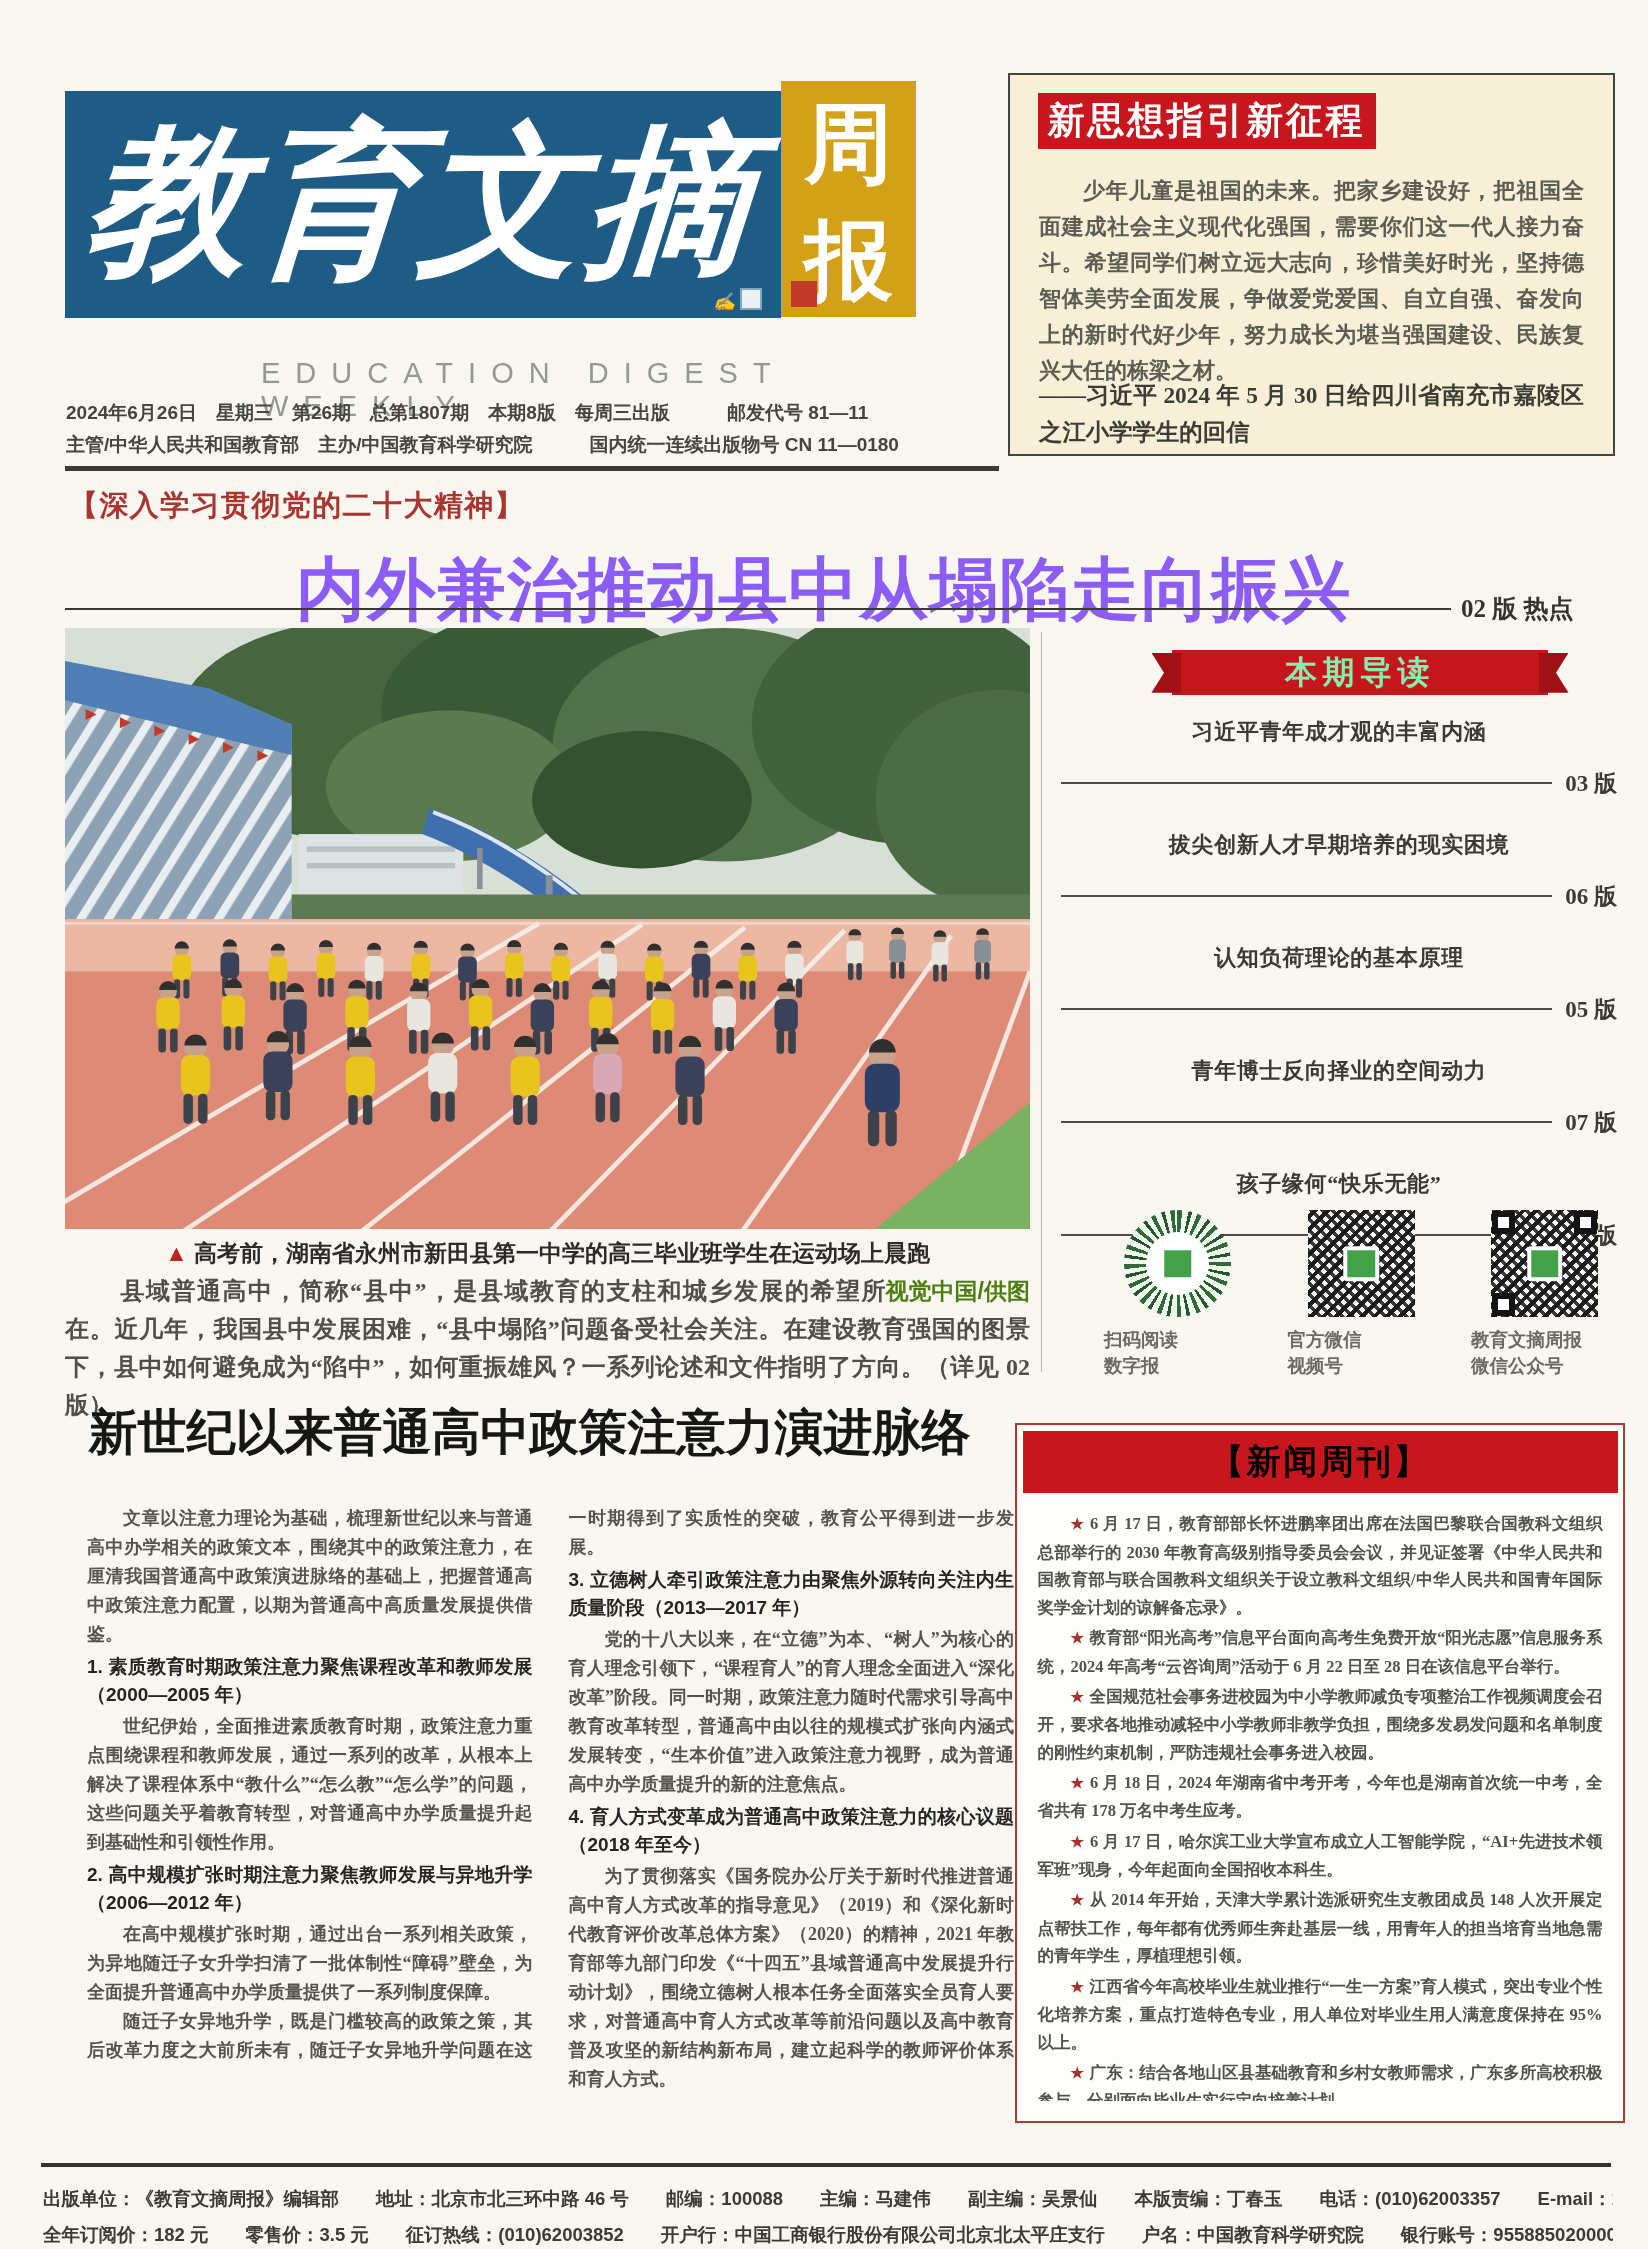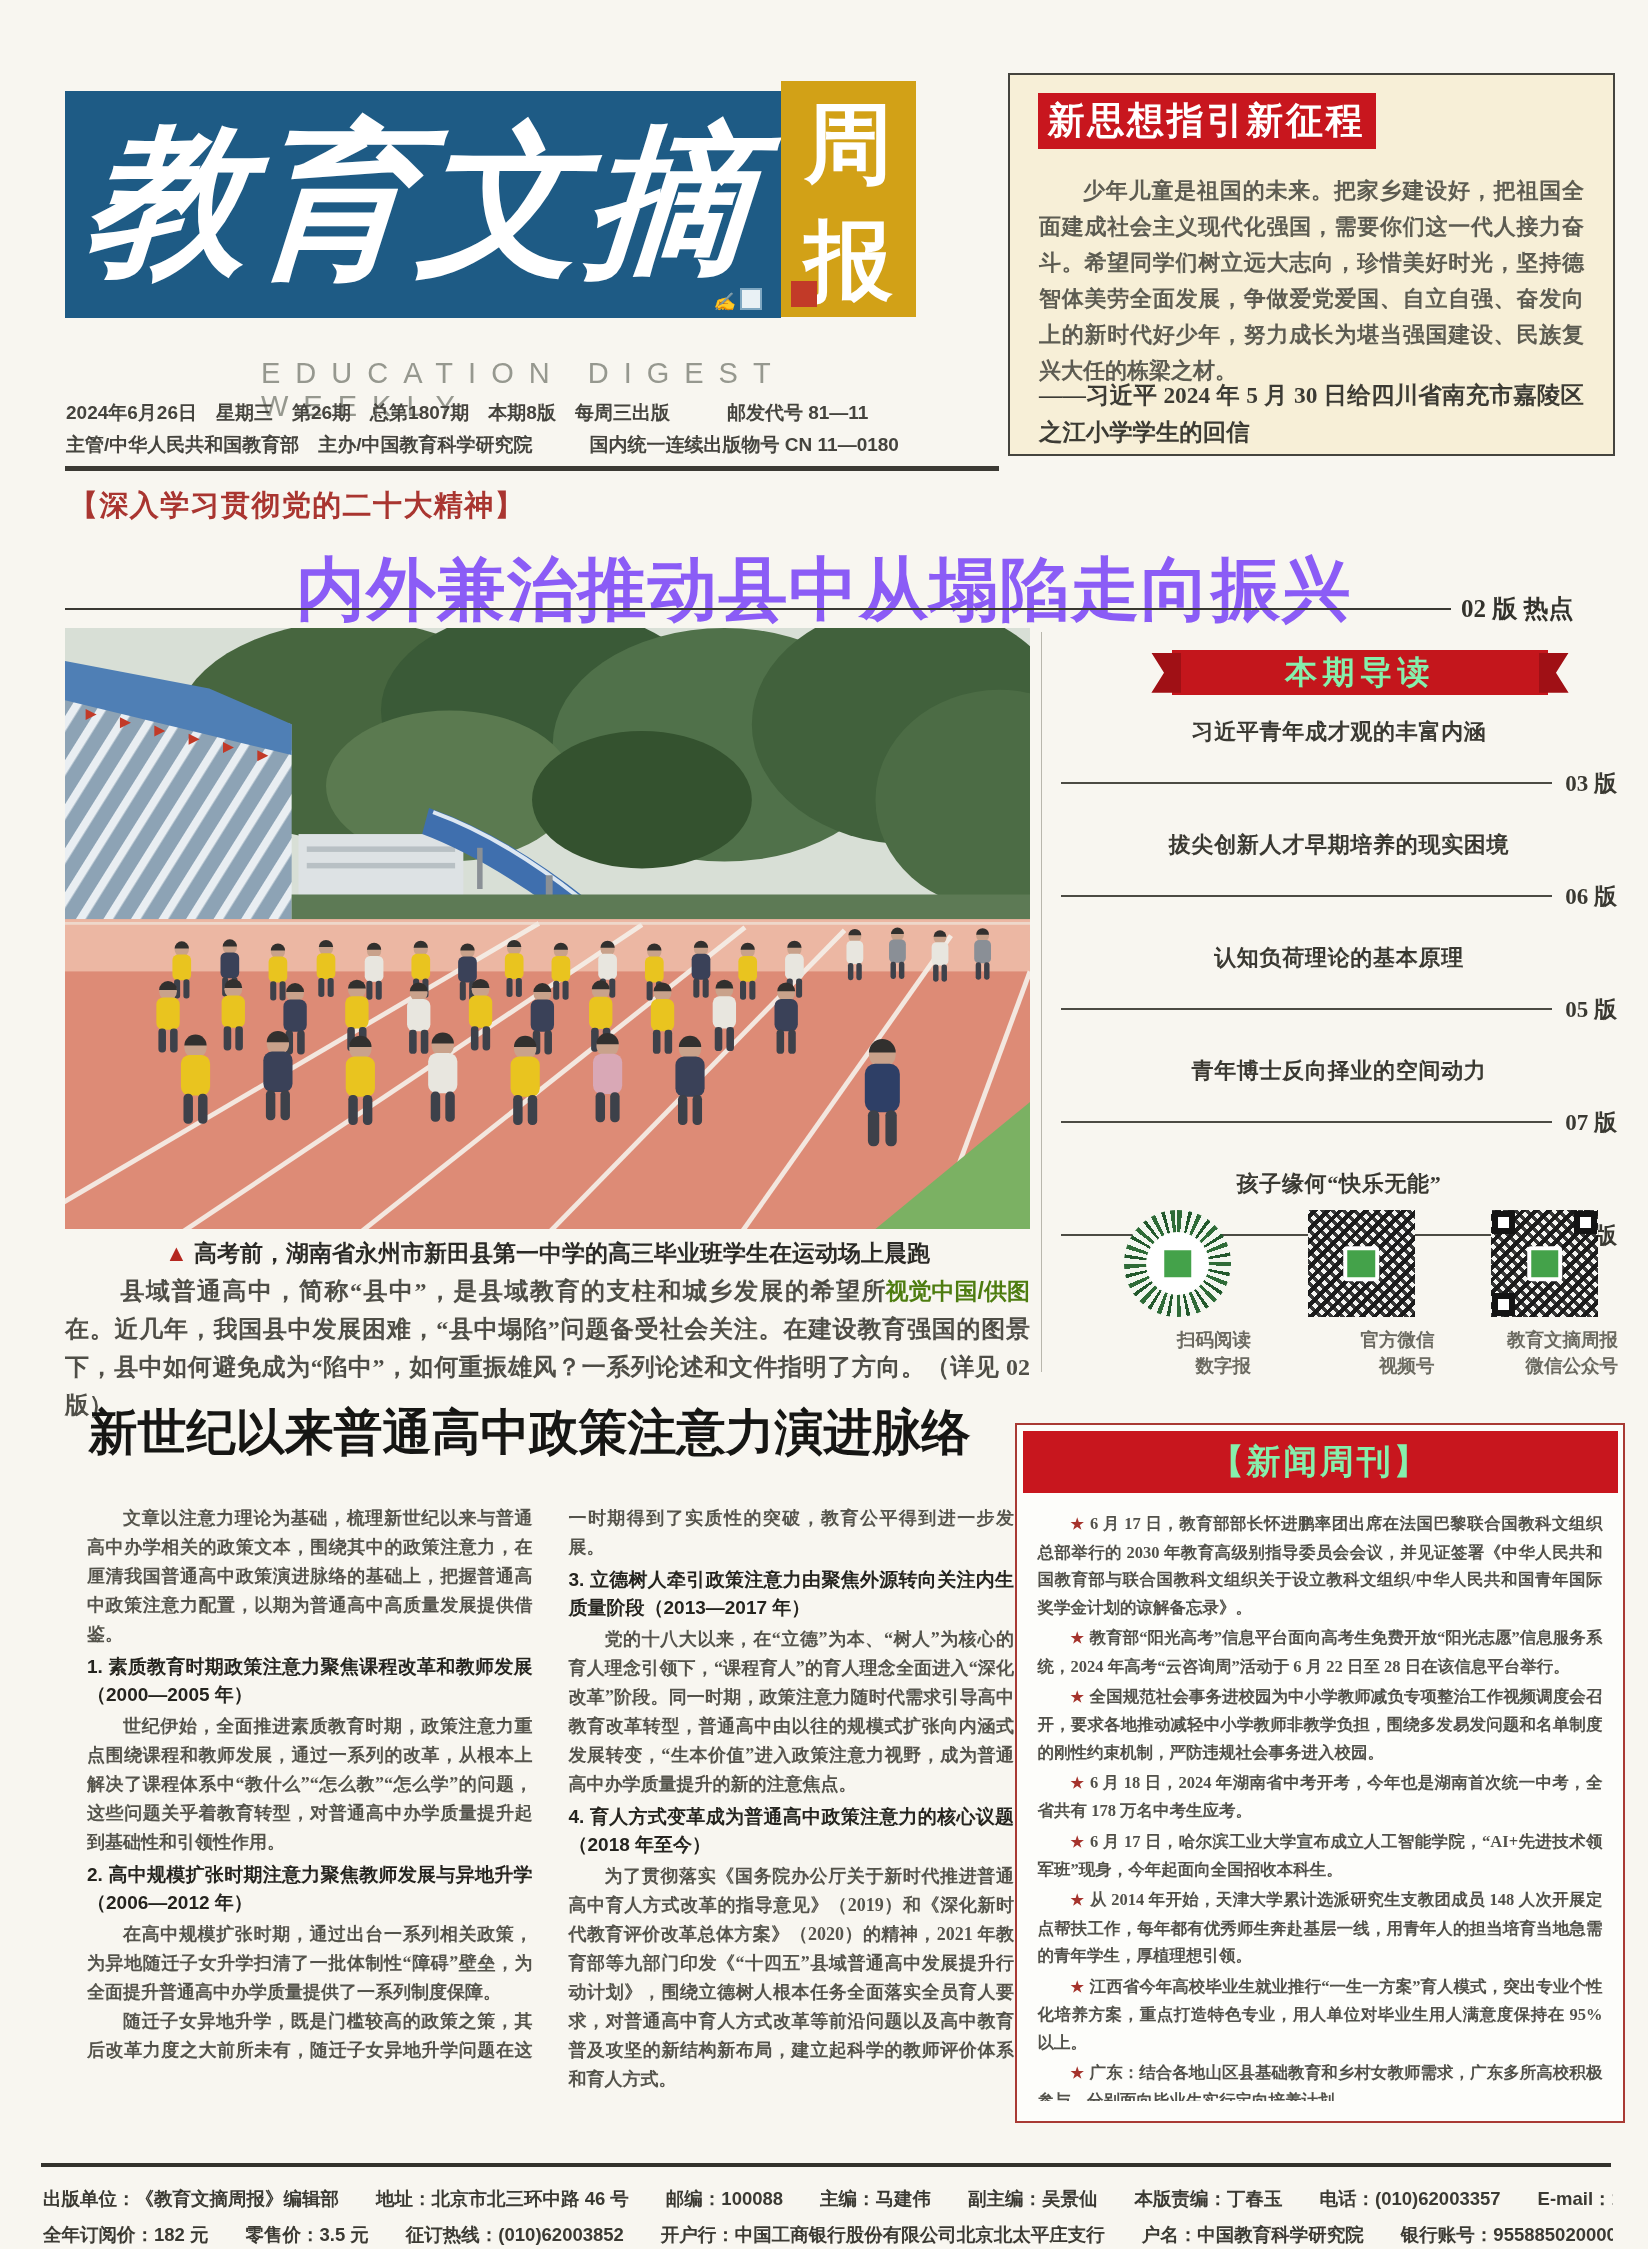--- a/index.html
+++ b/index.html
@@ -67,21 +67,21 @@
   .ribbon::before{left:-20.6px;clip-path:polygon(100% 0,100% 100%,0 100%,42% 50%,0 0);}
   .ribbon::after{right:-20.6px;clip-path:polygon(0 0,0 100%,100% 100%,58% 50%,100% 0);}
   .guide{left:1061px;top:717px;width:556px;}
   .g-item{height:113px;}
   .g-title{text-align:center;font-size:22px;font-weight:800;color:#3a3932;letter-spacing:0.7px;}
   .g-rulerow{display:flex;align-items:center;margin-top:20.6px;}
   .g-line{flex:1;border-top:2.1px solid #4c4b44;margin-right:13.7px;}
   .g-page{font-size:23px;font-weight:800;color:#3a3932;white-space:nowrap;}
 
   .qr-row{left:1104px;top:1210px;width:514px;display:flex;justify-content:space-between;}
-  .qr-cell{width:147px;text-align:right;}
+  .qr-cell{width:147px;text-align:left;}
   .qr{width:107px;height:107px;margin:0 auto;position:relative;
     background:
       repeating-linear-gradient(45deg, rgba(25,25,25,.85) 0 3.4px, transparent 3.4px 7.6px),
       repeating-linear-gradient(-45deg,#1d1d1d 0 4.1px,#f3f3f0 4.1px 9px);}
   .qr::after{content:"";position:absolute;left:50%;top:50%;width:27.5px;height:27.5px;
     transform:translate(-50%,-50%);background:#44a24a;border:4.8px solid #fff;border-radius:4.1px;}
   .qr--round{border-radius:50%;
     background:repeating-conic-gradient(#2e6b37 0 5deg,#f2f6ef 5deg 12deg,#22582c 12deg 16deg,#f2f6ef 16deg 22deg);}
   .qr--round::before{content:"";position:absolute;inset:22px;background:#fff;border-radius:50%;}
   .fd{position:absolute;width:11px;height:11px;background:#fff;border:6.2px solid #141414;}
@@ -93,21 +93,21 @@
     font-family:"Liberation Sans",sans-serif;font-size:49px;font-weight:900;color:#161614;}
   .f-body{left:67px;top:1504px;width:927px;height:613px;overflow:hidden;
     column-count:2;column-gap:36px;
     font-size:18px;line-height:29px;color:#55544c;font-weight:600;text-align:justify;margin-left:20px;}
   .f-body p{margin:0;text-indent:2em;}
   .f-body h4{margin:4.1px 0 4.1px 0;font-size:19px;line-height:27.5px;color:#25241f;text-indent:0;
     font-family:"Liberation Sans",sans-serif;font-weight:900;}
 
   
   .news{left:1015px;top:1423px;width:606px;height:696px;background:#fdfdfa;border:2.7px solid #a93a34;}
-  .n-header{margin:5.5px;height:62px;background:#c8161e;color:#86efac;text-align:center;
+  .n-header{margin:5.5px;height:62px;background:#c8161e;color:#000000;text-align:center;
     line-height:62px;font-size:34px;font-weight:900;letter-spacing:2.7px;}
   .n-body{padding:12.4px 20.6px 0 20.6px;height:591px;overflow:hidden;
     font-size:16.5px;line-height:27.5px;color:#52514a;font-weight:600;text-align:justify;}
   .n-body p{margin:0 0 2.7px 0;text-indent:2em;}
   .n-bullet{color:#a5332c;font-size:15px;margin-right:5.5px;}
 
   
   .foot-rule{left:41px;top:2163px;width:1570px;border-top:4.1px solid #33322c;}
   .footer{left:43px;top:2181px;width:1570px;font-family:"Liberation Sans",sans-serif;
     font-size:18.5px;font-weight:700;color:#3b3a33;line-height:36px;white-space:nowrap;overflow:hidden;}

